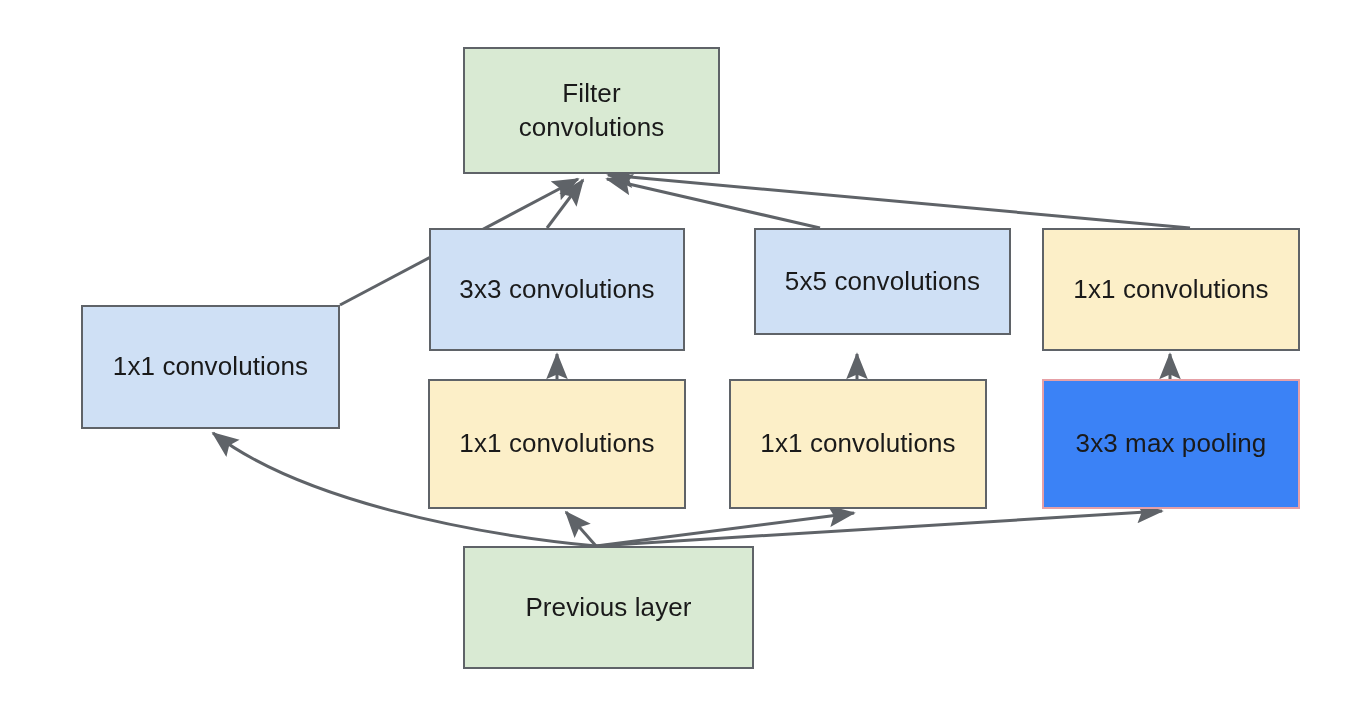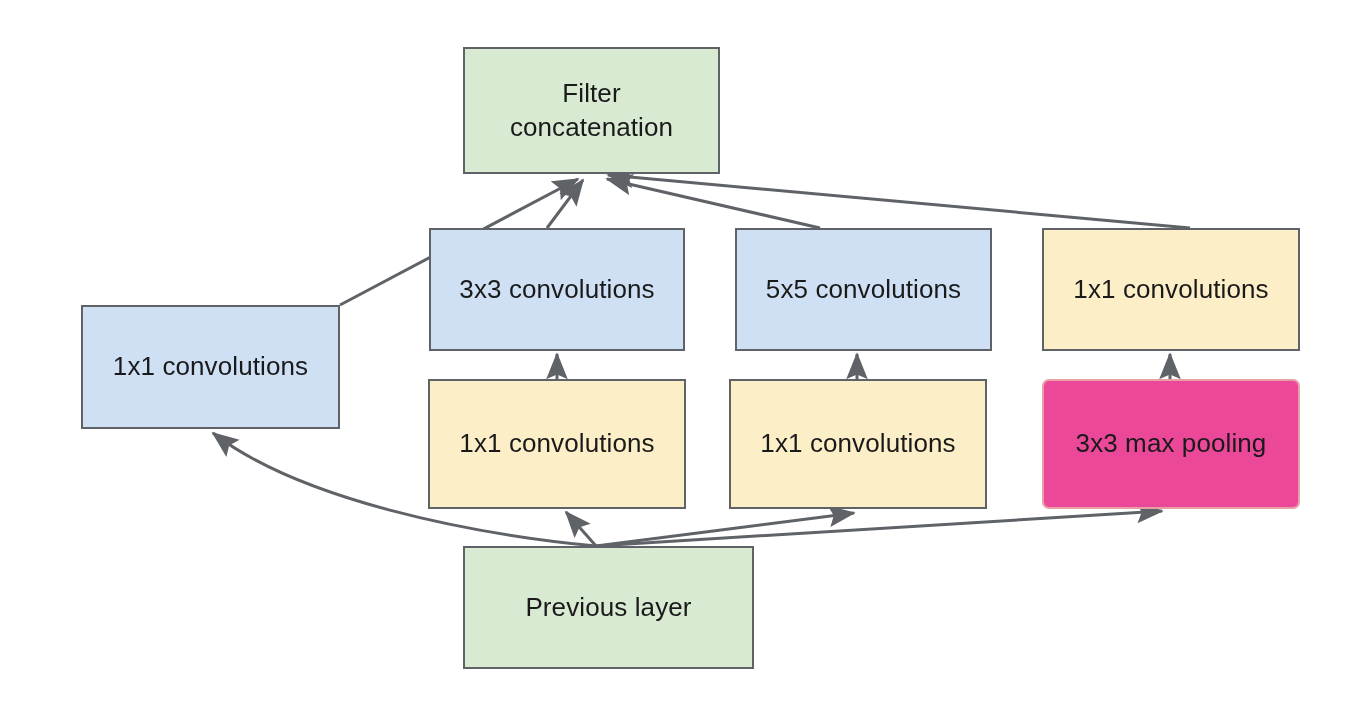--- a/index.html
+++ b/index.html
@@ -36,21 +36,21 @@
     color: #1a1a1a;
     font-size: 26px;
     line-height: 1.28;
     letter-spacing: 0.1px;
     white-space: pre-line;
     z-index: 2;
   }
   .node.green  { background: #d9ead3; border-color: #5f6368; }
   .node.blue   { background: #cfe0f5; border-color: #5f6368; }
   .node.yellow { background: #fcefc8; border-color: #5f6368; }
-  .node.pink   { background: #ec4899; border-color: #e6a0a6; border-radius: 7px; }
+  .node.pink   { background: #3b82f6; border-color: #e6a0a6; }
 </style>
 </head>
 <body>
 
 <div id="canvas">
 
   <svg id="edges" viewBox="0 0 1354 718" width="1354" height="718" xmlns="http://www.w3.org/2000/svg">
     <defs>
       <marker id="ah" markerWidth="10" markerHeight="10" refX="8.4" refY="3.6" orient="auto" markerUnits="strokeWidth">
         <path d="M0,0 L9,3.6 L0,7.2 L1.6,3.6 z" fill="#5f6368"></path>
@@ -75,32 +75,32 @@
 
     <path d="M 547,228 L 583,180" fill="none" stroke="#5f6368" stroke-width="3" marker-end="url(#ah)"></path>
 
     <path d="M 820,228 L 607,179" fill="none" stroke="#5f6368" stroke-width="3" marker-end="url(#ah)"></path>
 
     <path d="M 1190,228 L 608,175" fill="none" stroke="#5f6368" stroke-width="3" marker-end="url(#ah)"></path>
   </svg>
 
   <div class="node green" style="left:463px; top:47px; width:257px; height:127px;">
     <span>Filter
-concatenation</span>
+convolutions</span>
   </div>
 
   <div class="node blue" style="left:81px; top:305px; width:259px; height:124px;">
     <span>1x1 convolutions</span>
   </div>
 
   <div class="node blue" style="left:429px; top:228px; width:256px; height:123px;">
     <span>3x3 convolutions</span>
   </div>
 
-  <div class="node blue" style="left:735px; top:228px; width:257px; height:123px;">
+  <div class="node blue" style="left:754px; top:228px; width:257px; height:107px;">
     <span>5x5 convolutions</span>
   </div>
 
   <div class="node yellow" style="left:1042px; top:228px; width:258px; height:123px;">
     <span>1x1 convolutions</span>
   </div>
 
   <div class="node yellow" style="left:428px; top:379px; width:258px; height:130px;">
     <span>1x1 convolutions</span>
   </div>

